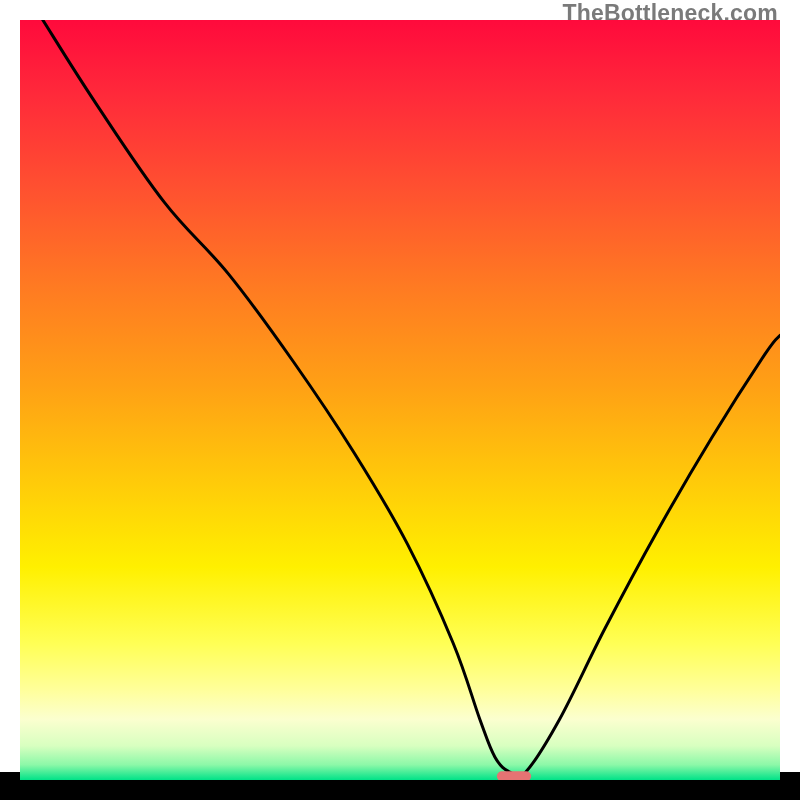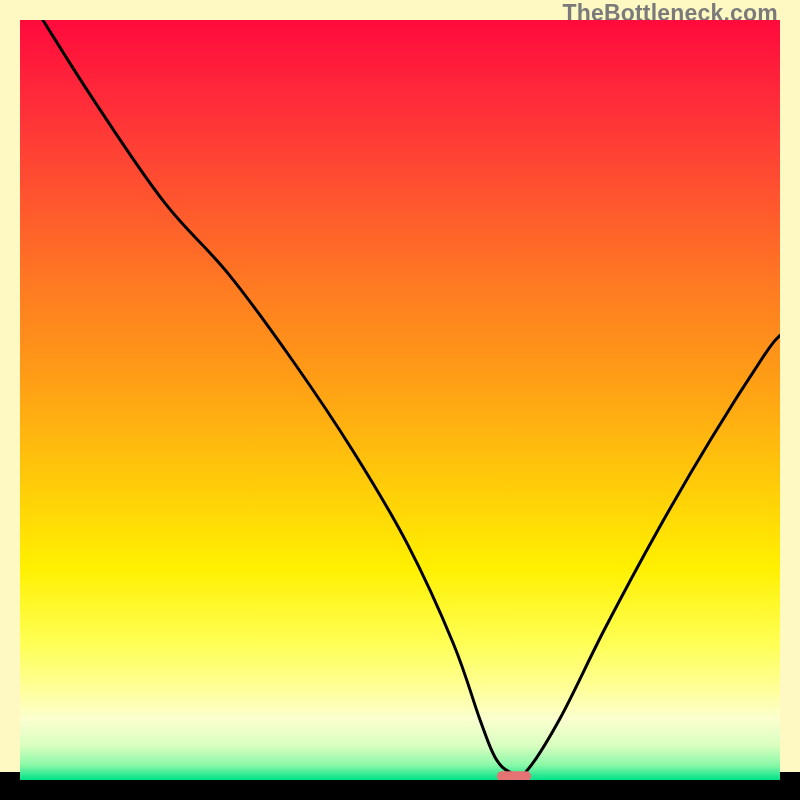--- a/index.html
+++ b/index.html
@@ -1,20 +1,20 @@
 <!DOCTYPE html>
 <html><head>
 <meta charset="utf-8">
 <style>
   * { margin: 0; padding: 0; box-sizing: border-box; }
   html, body { width: 800px; height: 800px; overflow: hidden; background: #000; }
   .frame {
     width: 800px;
     height: 772px;
-    background: #fef9c3;
+    background: #ffffff;
     position: relative;
   }
   .plot-area {
     position: absolute;
     left: 20px;
     top: 20px;
     width: 760px;
     height: 760px;
   }
   .watermark {

